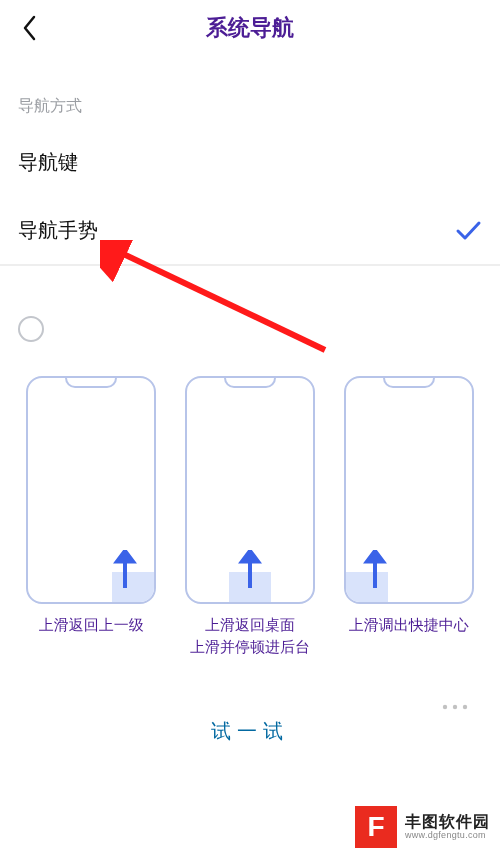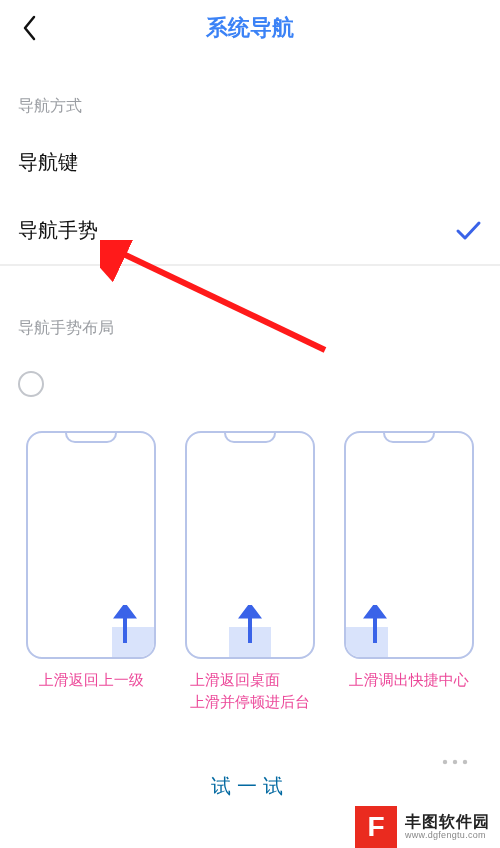--- a/index.html
+++ b/index.html
@@ -3,21 +3,21 @@
 <meta charset="utf-8">
 <style>
   * { box-sizing: border-box; margin: 0; padding: 0; }
   html, body { width: 500px; height: 848px; font-family: -apple-system, "PingFang SC", "Hiragino Sans GB", "Microsoft YaHei", sans-serif; background: #fff; color: #111; overflow: hidden; }
   .screen { width: 500px; height: 848px; position: relative; background: #fff; }
 
   
   .header { height: 56px; display: flex; align-items: center; justify-content: center; position: relative; }
   .back-btn { position: absolute; left: 16px; top: 50%; transform: translateY(-50%); width: 28px; height: 28px; display: flex; align-items: center; justify-content: center; }
   .back-btn svg { width: 16px; height: 26px; stroke: #111; stroke-width: 2.5; fill: none; stroke-linecap: round; stroke-linejoin: round; }
-  .title { font-size: 22px; font-weight: 700; color: #3b82f6; }
+  .title { font-size: 22px; font-weight: 700; color: #4c1d95; }
 
   
   .section-label { font-size: 16px; color: #9b9ea3; padding: 40px 18px 12px; }
 
   
   .row { display: flex; align-items: center; justify-content: space-between; padding: 20px 18px; font-size: 20px; color: #111; border-bottom: 1px solid #eee; }
   .row:last-of-type { border-bottom: none; }
   .row .check { width: 28px; height: 28px; }
   .row .check svg { width: 28px; height: 28px; stroke: #3a63e8; stroke-width: 3; fill: none; stroke-linecap: round; stroke-linejoin: round; }
   .row .radio { width: 26px; height: 26px; border: 2px solid #c3c6cc; border-radius: 50%; }
@@ -36,21 +36,21 @@
   .phone { width: 130px; height: 228px; border: 2px solid #b7c4e9; border-radius: 16px; position: relative; overflow: hidden; background: #fff; }
   .phone .notch { position: absolute; top: 0; left: 50%; transform: translateX(-50%); width: 52px; height: 10px; border: 2px solid #b7c4e9; border-top: none; border-radius: 0 0 10px 10px; }
   .phone .bottom-zone { position: absolute; bottom: 0; left: 0; right: 0; height: 30px; display: flex; }
   .phone .seg { flex: 1; }
   .phone .seg.hi { background: #d9e3fb; }
   .phone .up-arrow { position: absolute; bottom: 8px; width: 34px; left: 50%; transform: translateX(-50%); }
   .phone .up-arrow.right  { left: auto; right: 12px; transform: none; }
   .phone .up-arrow.left   { left: 12px; transform: none; }
   .phone .up-arrow svg { width: 100%; height: 40px; stroke: #3a63e8; stroke-width: 3; fill: #3a63e8; }
 
-  .card-caption { font-size: 15px; color: #ec4899; text-align: left; line-height: 1.45; margin-top: 10px; white-space: pre-line; }
+  .card-caption { font-size: 15px; color: #4c1d95; text-align: center; line-height: 1.45; margin-top: 10px; white-space: pre-line; }
 
   
   .try-row { margin-top: 30px; display: flex; align-items: center; justify-content: center; position: relative; height: 40px; }
   .try-btn { font-size: 20px; color: #0369a1; letter-spacing: 6px; margin-top: 32px; }
   .try-more { position: absolute; right: 30px; top: 4px; width: 30px; height: 14px; opacity: .4; }
   .try-more svg { width: 100%; height: 100%; fill: #666; }
 
   
   .watermark { position: absolute; right: 0; bottom: 0; height: 42px; display: flex; align-items: center; background: #fff; padding-left: 2px; }
   .wm-logo { width: 42px; height: 42px; background: #ea2b1f; display: flex; align-items: center; justify-content: center; color: #fff; font-weight: 900; font-size: 28px; font-family: "Arial Black", sans-serif; }
@@ -94,21 +94,20 @@
       <defs>
         <marker id="ah" markerWidth="12" markerHeight="12" refX="2" refY="5" orient="auto">
           <path d="M0,0 L0,10 L12,5 Z" fill="#ff1a1a"></path>
         </marker>
       </defs>
       <line x1="225" y1="110" x2="15" y2="10" stroke="#ff1a1a" stroke-width="6" marker-end="url(#ah)"></line>
     </svg>
   </div>
 
   <div class="section2">
-    <div class="section-label" style="padding-top:22px;">导航手势布局</div>
 
     <div class="row" style="border-bottom:none;">
       <span class="radio"></span>
     </div>
 
     <div class="cards">
 
       <div class="card-wrap">
         <div class="phone">
           <div class="notch"></div>

